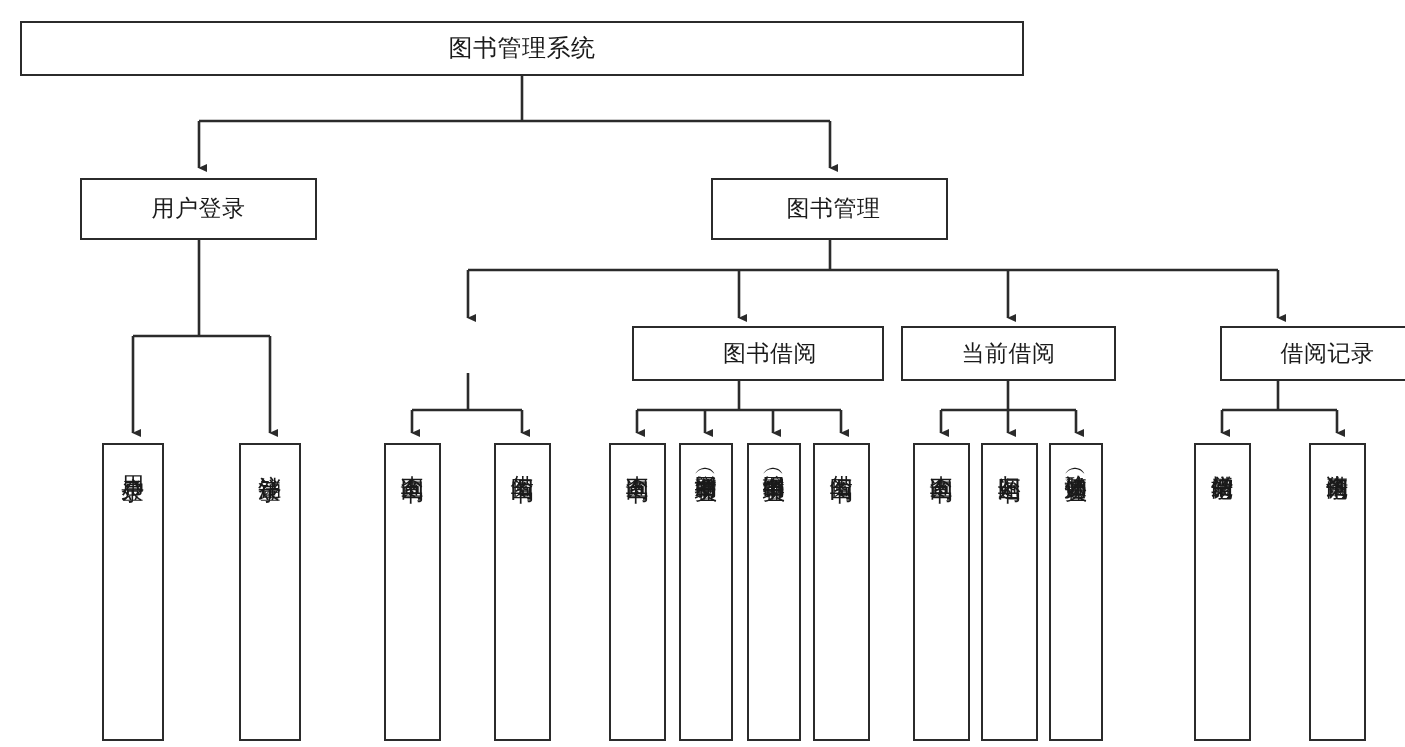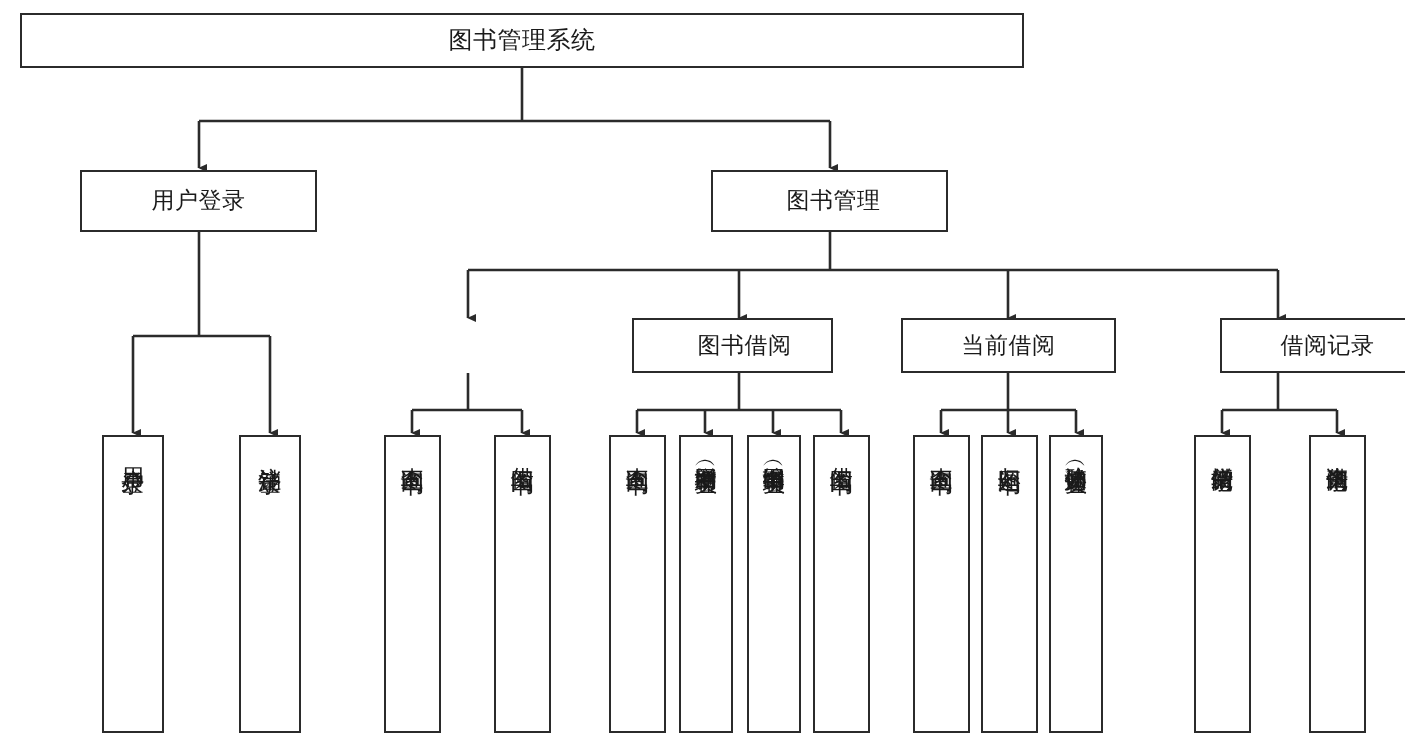--- a/index.html
+++ b/index.html
@@ -29,20 +29,21 @@
   .node {
     position: absolute;
     box-sizing: border-box;
     background: #ffffff;
     border: 2.5px solid #2b2b2b;
     display: flex;
     align-items: center;
     justify-content: center;
     color: #1a1a1a;
     z-index: 5;
+    margin-top: 8px;
   }
   .node-label {
     display: block;
     text-align: center;
     line-height: 1.18;
     letter-spacing: 0.5px;
   }
   
   .node.horizontal .node-label {
     writing-mode: horizontal-tb;
@@ -144,21 +145,21 @@
 
   <div class="node horizontal" style="left:80px; top:170px; width:237px; height:62px;">
     <span class="node-label">用户登录</span>
   </div>
 
   <div class="node horizontal" style="left:711px; top:170px; width:237px; height:62px;padding-left:8px;">
     <span class="node-label">图书管理</span>
   </div>
 
 
-  <div class="node horizontal" style="left:632px; top:318px; width:201px; height:55px;padding-left:24px;">
+  <div class="node horizontal" style="left:632px; top:318px; width:252px; height:55px;padding-left:24px;">
     <span class="node-label">图书借阅</span>
   </div>
 
   <div class="node horizontal" style="left:901px; top:318px; width:215px; height:55px;">
     <span class="node-label">当前借阅</span>
   </div>
 
   <div class="node horizontal" style="left:1220px; top:318px; width:215px; height:55px;">
     <span class="node-label">借阅记录</span>
   </div>

